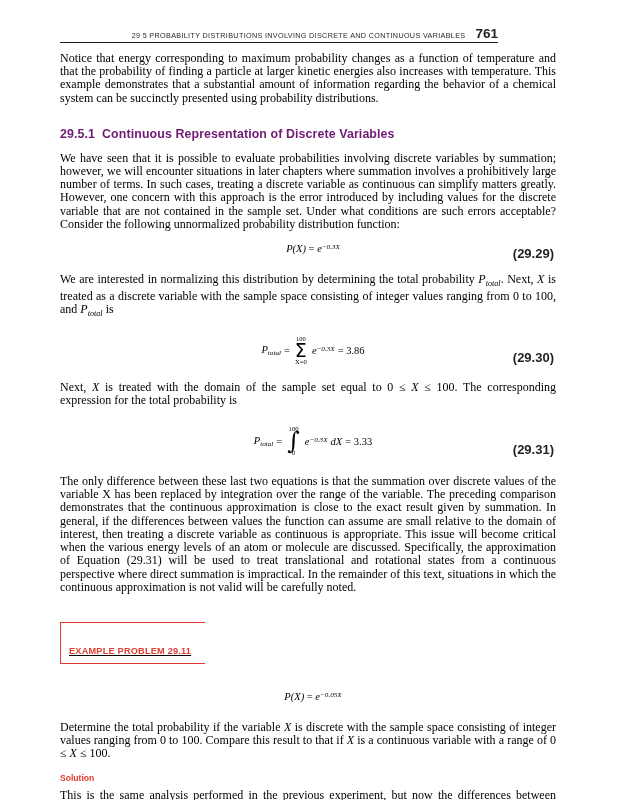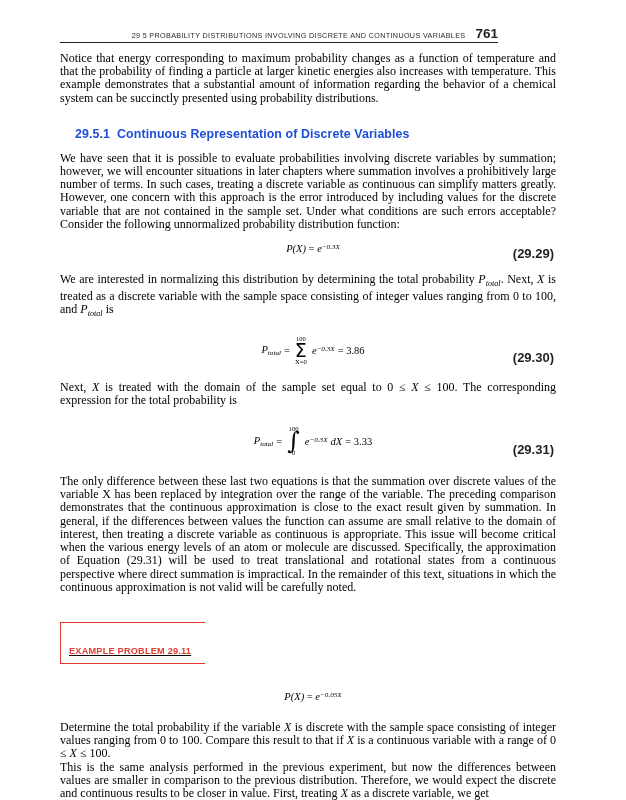--- a/index.html
+++ b/index.html
@@ -63,22 +63,22 @@
     font-size: 12px;
     line-height: 13.2px;
     text-align: justify;
     text-justify: inter-word;
     hyphens: auto;
   }
   .sec-head {
     font-family: "Liberation Sans", sans-serif;
     font-size: 12.4px;
     font-weight: bold;
-    color: #1d4ed8;
-    margin: 22px 0 11px 15px;
+    color: #701a75;
+    margin: 22px 0 11px 0;
     letter-spacing: 0.1px;
   }
   .sec-head .num { margin-right: 7px; }
   
   .eq {
     position: relative;
     margin: 12px 0 12px 0;
     min-height: 18px;
   }
   .eq-body {
@@ -247,20 +247,21 @@
       <div class="eq" style="margin-top:20px;margin-bottom:12px;">
         <div class="eq-body">
           <i>P(X)</i>
           <span> = </span>
           <i>e</i><span class="sup it">−0.05X</span>
         </div>
       </div>
 
       <p><span>Determine the total probability if the variable </span><i>X</i><span> is discrete with the sample space consisting of integer values ranging from 0 to 100. Compare this result to that if </span><i>X</i><span> is a continuous variable with a range of 0 ≤ </span><i>X</i><span> ≤ 100.</span></p>
 
+      <div class="solution">Solution</div>
 
       <p><span>This is the same analysis performed in the previous experiment, but now the differences between values are smaller in comparison to the previous distribution. Therefore, we would expect the discrete and continuous results to be closer in value. First, treating </span><i>X</i><span> as a discrete variable, we get</span></p>
 
       <div class="eq" style="margin-top:16px;">
         <div class="eq-body">
           <span class="eq-line">
             <i class="mid"><span>P</span><span class="sub">total</span></i>
             <span class="mid">=</span>
             <span class="bigop">
               <span class="lim-top">100</span>

